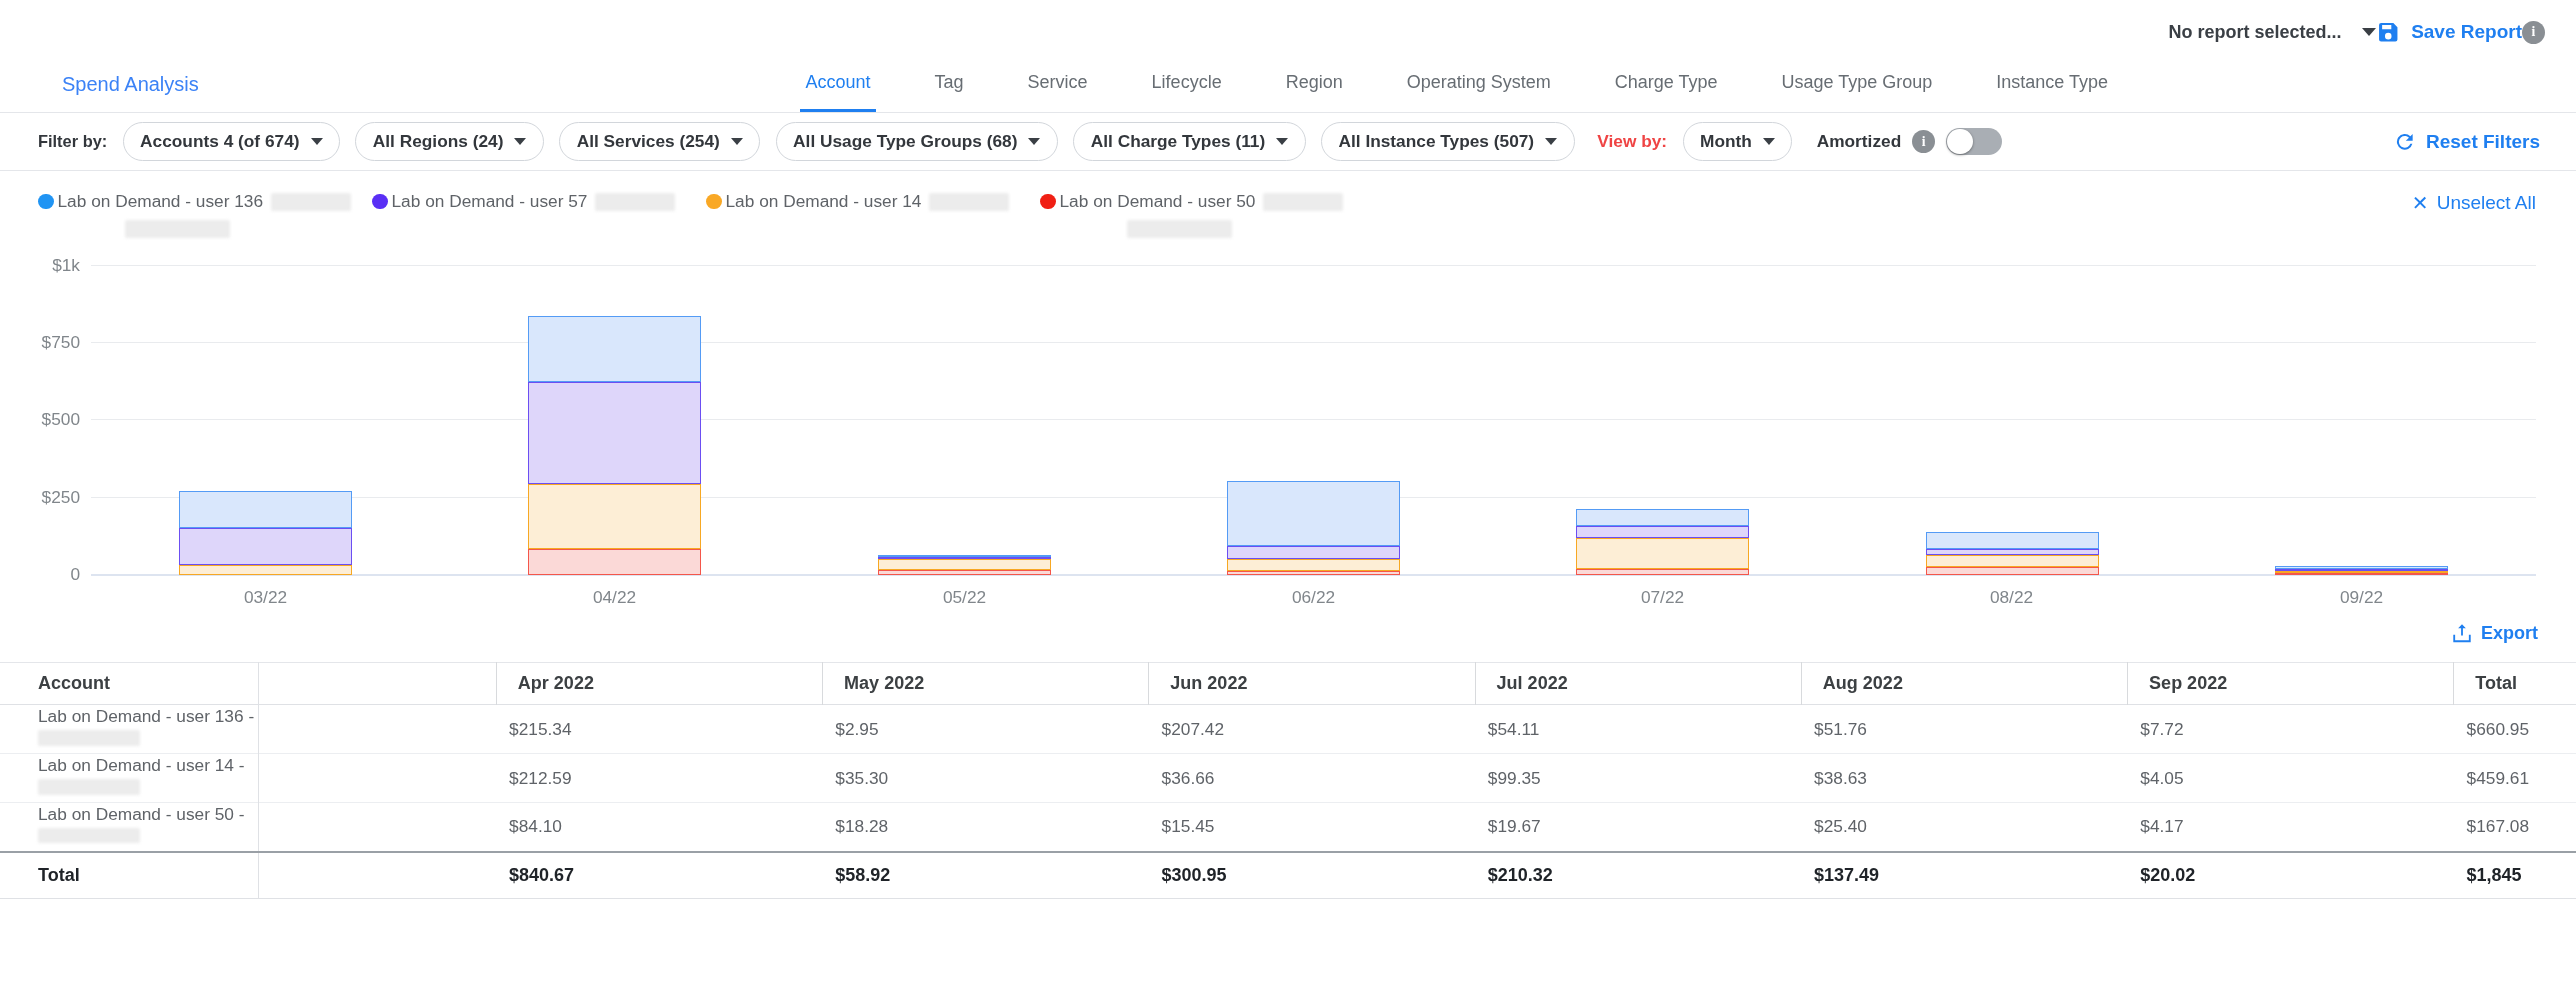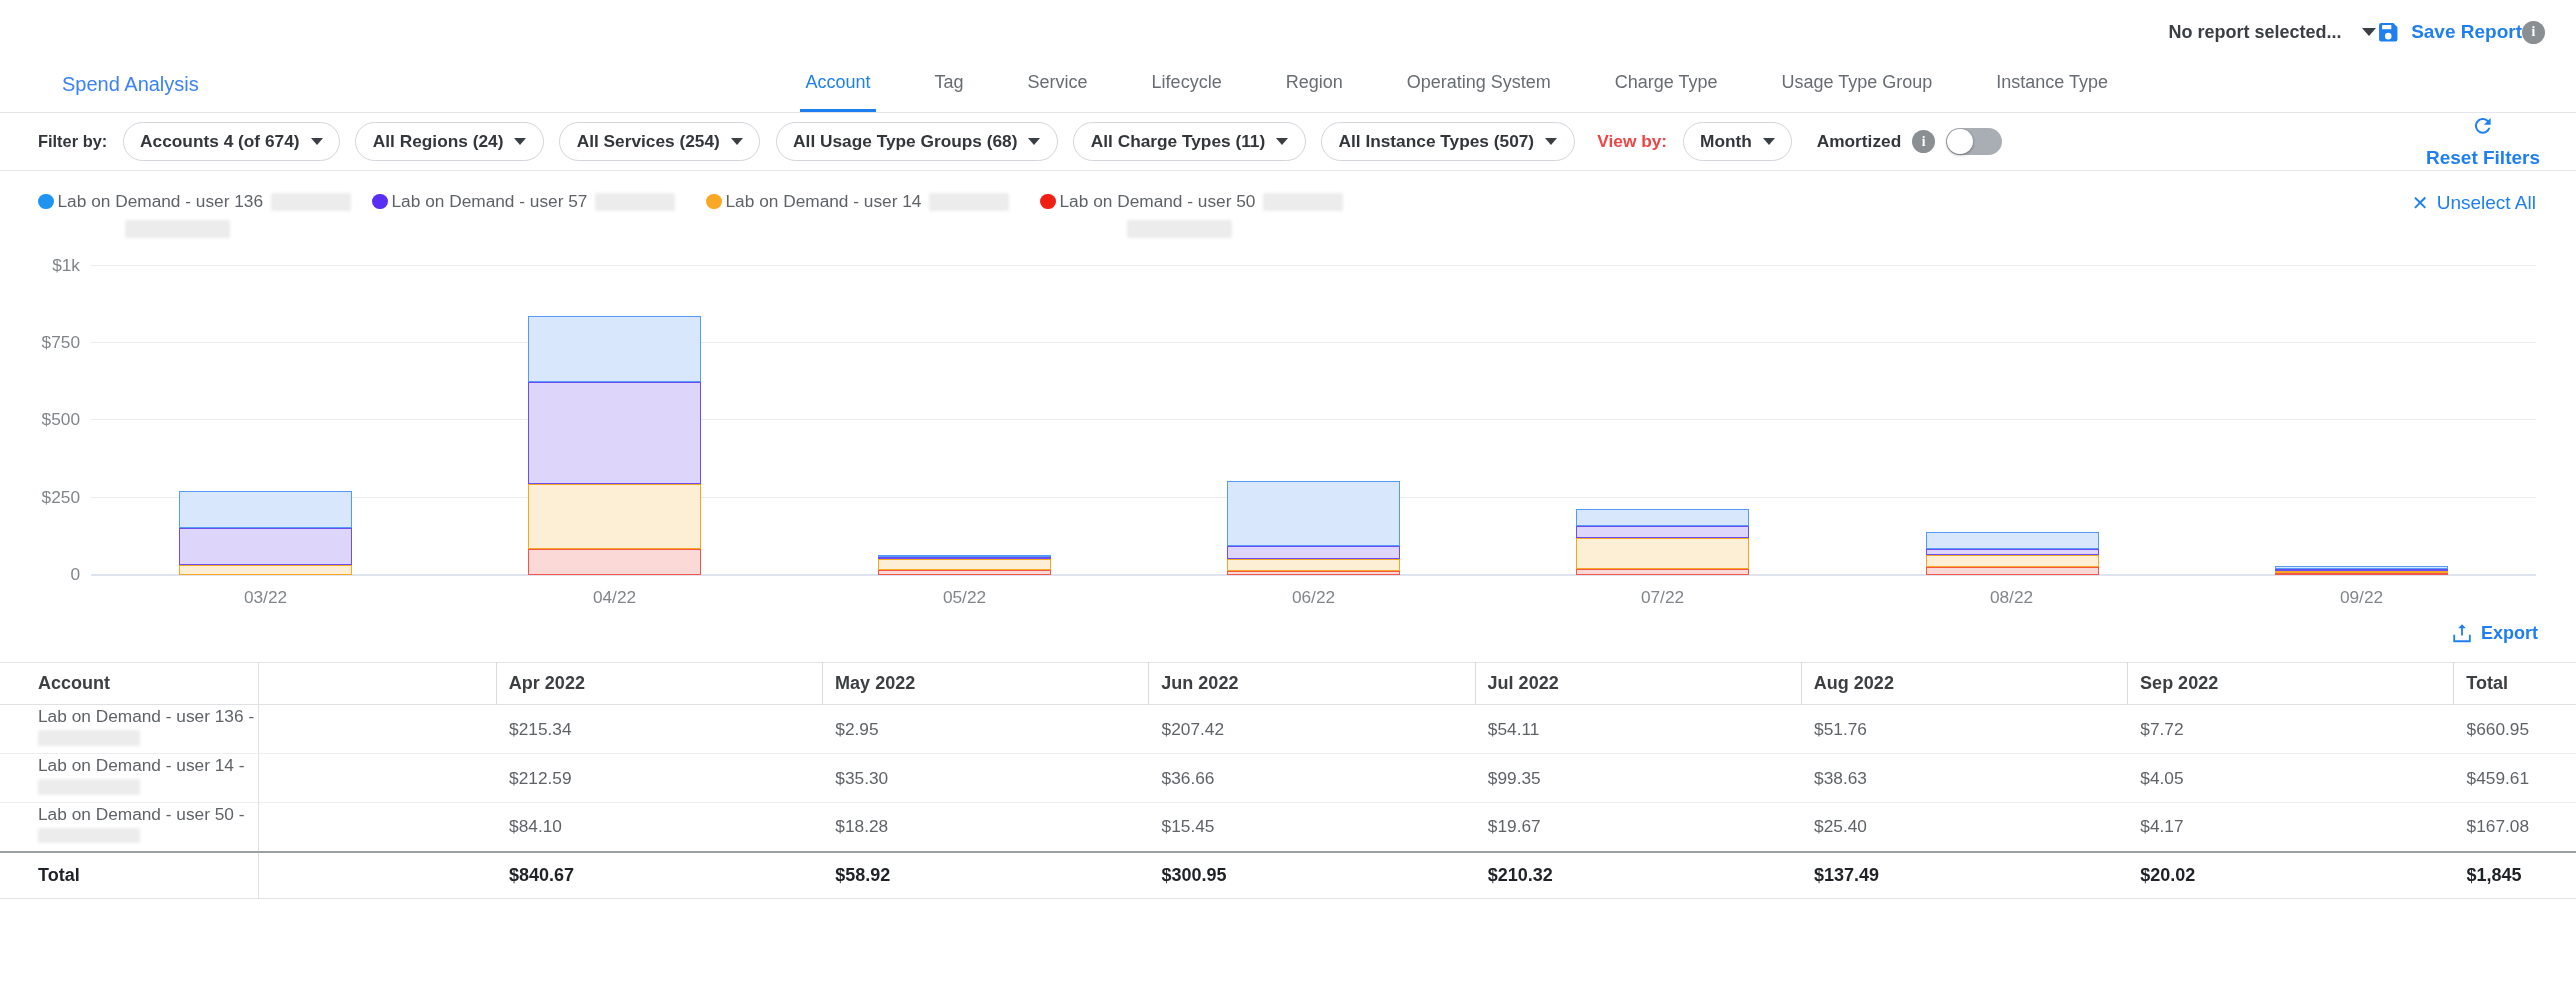--- a/index.html
+++ b/index.html
@@ -38,21 +38,21 @@
     white-space:nowrap; cursor:pointer; }
   .pill .caret { border-left-width:6.4px; border-right-width:6.4px; border-top-width:7.3px; }
   .viewby-label { font-size:17.3px; font-weight:bold; color:#ef4444; margin-left:7.3px; }
   .amortized { display:flex; align-items:center; gap:11px; margin-left:9px; }
   .amortized .lbl { font-size:17.3px; font-weight:bold; color:#33373c; }
   .toggle { width:56px; height:27px; border-radius:14.5px; background:#a9aeb4; position:relative;
     cursor:pointer; }
   .toggle .knob { position:absolute; left:0.9px; top:0.9px; width:25.5px; height:25.5px; border-radius:50%;
     background:#fff; box-shadow:0 0.9px 2.7px rgba(0,0,0,.4); }
   .reset-filters { margin-left:auto; display:flex; align-items:center; gap:9px; color:#1f7ff0;
-    font-size:19px; font-weight:bold; cursor:pointer;flex-direction:column; }
+    font-size:19px; font-weight:bold; cursor:pointer; }
 
   
   .legendrow { position:relative; display:flex; align-items:flex-start; padding:20px 40px 0 38px;
     height:78px; }
   .legend-item { position:relative; width:334px; flex:0 0 auto; display:flex; align-items:center;
     gap:4px; cursor:pointer; }
   .legend-dot { width:15.5px; height:15.5px; border-radius:50%; flex:0 0 auto; }
   .legend-label { font-size:17.3px; color:#5f6368; white-space:nowrap; }
   .redact { display:inline-block; background:#ececec; border-radius:1.8px; filter:blur(1.8px); }
   .legend-item .tail { width:80px; height:18px; margin-left:3.6px; }
@@ -71,21 +71,21 @@
   .bar { position:absolute; display:flex; flex-direction:column-reverse; }
   .seg { width:100%; border-style:solid; border-width:1.8px; }
 
   
   .exportrow { display:flex; justify-content:flex-end; align-items:center; height:40px;
     padding-right:38px; gap:8.2px; color:#1f7ff0; font-size:18px; font-weight:bold; cursor:pointer; }
 
   
   table { width:2576px; border-collapse:collapse; table-layout:fixed; margin-top:9px; }
   thead tr { border-top:0.9px solid #e4e6ea; border-bottom:0.9px solid #dfe1e5; height:42px; }
-  th { text-align:left; font-size:18px; font-weight:bold; color:#3c4043; padding-left:12px; }
+  th { text-align:left; font-size:18px; font-weight:bold; color:#3c4043; padding-left:21px; }
   th.acct, td.acct { padding-left:38px; border-right:0.9px solid #dfe1e5; }
   th.month, th.total-col { border-left:0.9px solid #d8dadd; }
   tbody tr { height:49px; border-bottom:0.9px solid #eceef1; }
   tbody tr.hl { background:#edf3fc; }
   td { font-size:17.3px; color:#5f6368; padding-left:12.7px; vertical-align:middle; }
   td.acct .nm { font-size:17.3px; color:#5f6368; line-height:19px; }
   td.acct .redact { width:102px; height:15.5px; margin-top:3.6px; }
   tr.total-row { height:47px; border-top:2.7px double #9aa0a6; border-bottom:0.9px solid #dfe1e5; }
   tr.total-row td { font-weight:bold; color:#1f2328; font-size:18px; }
   tr.total-row td.acct { color:#1f2328; }

